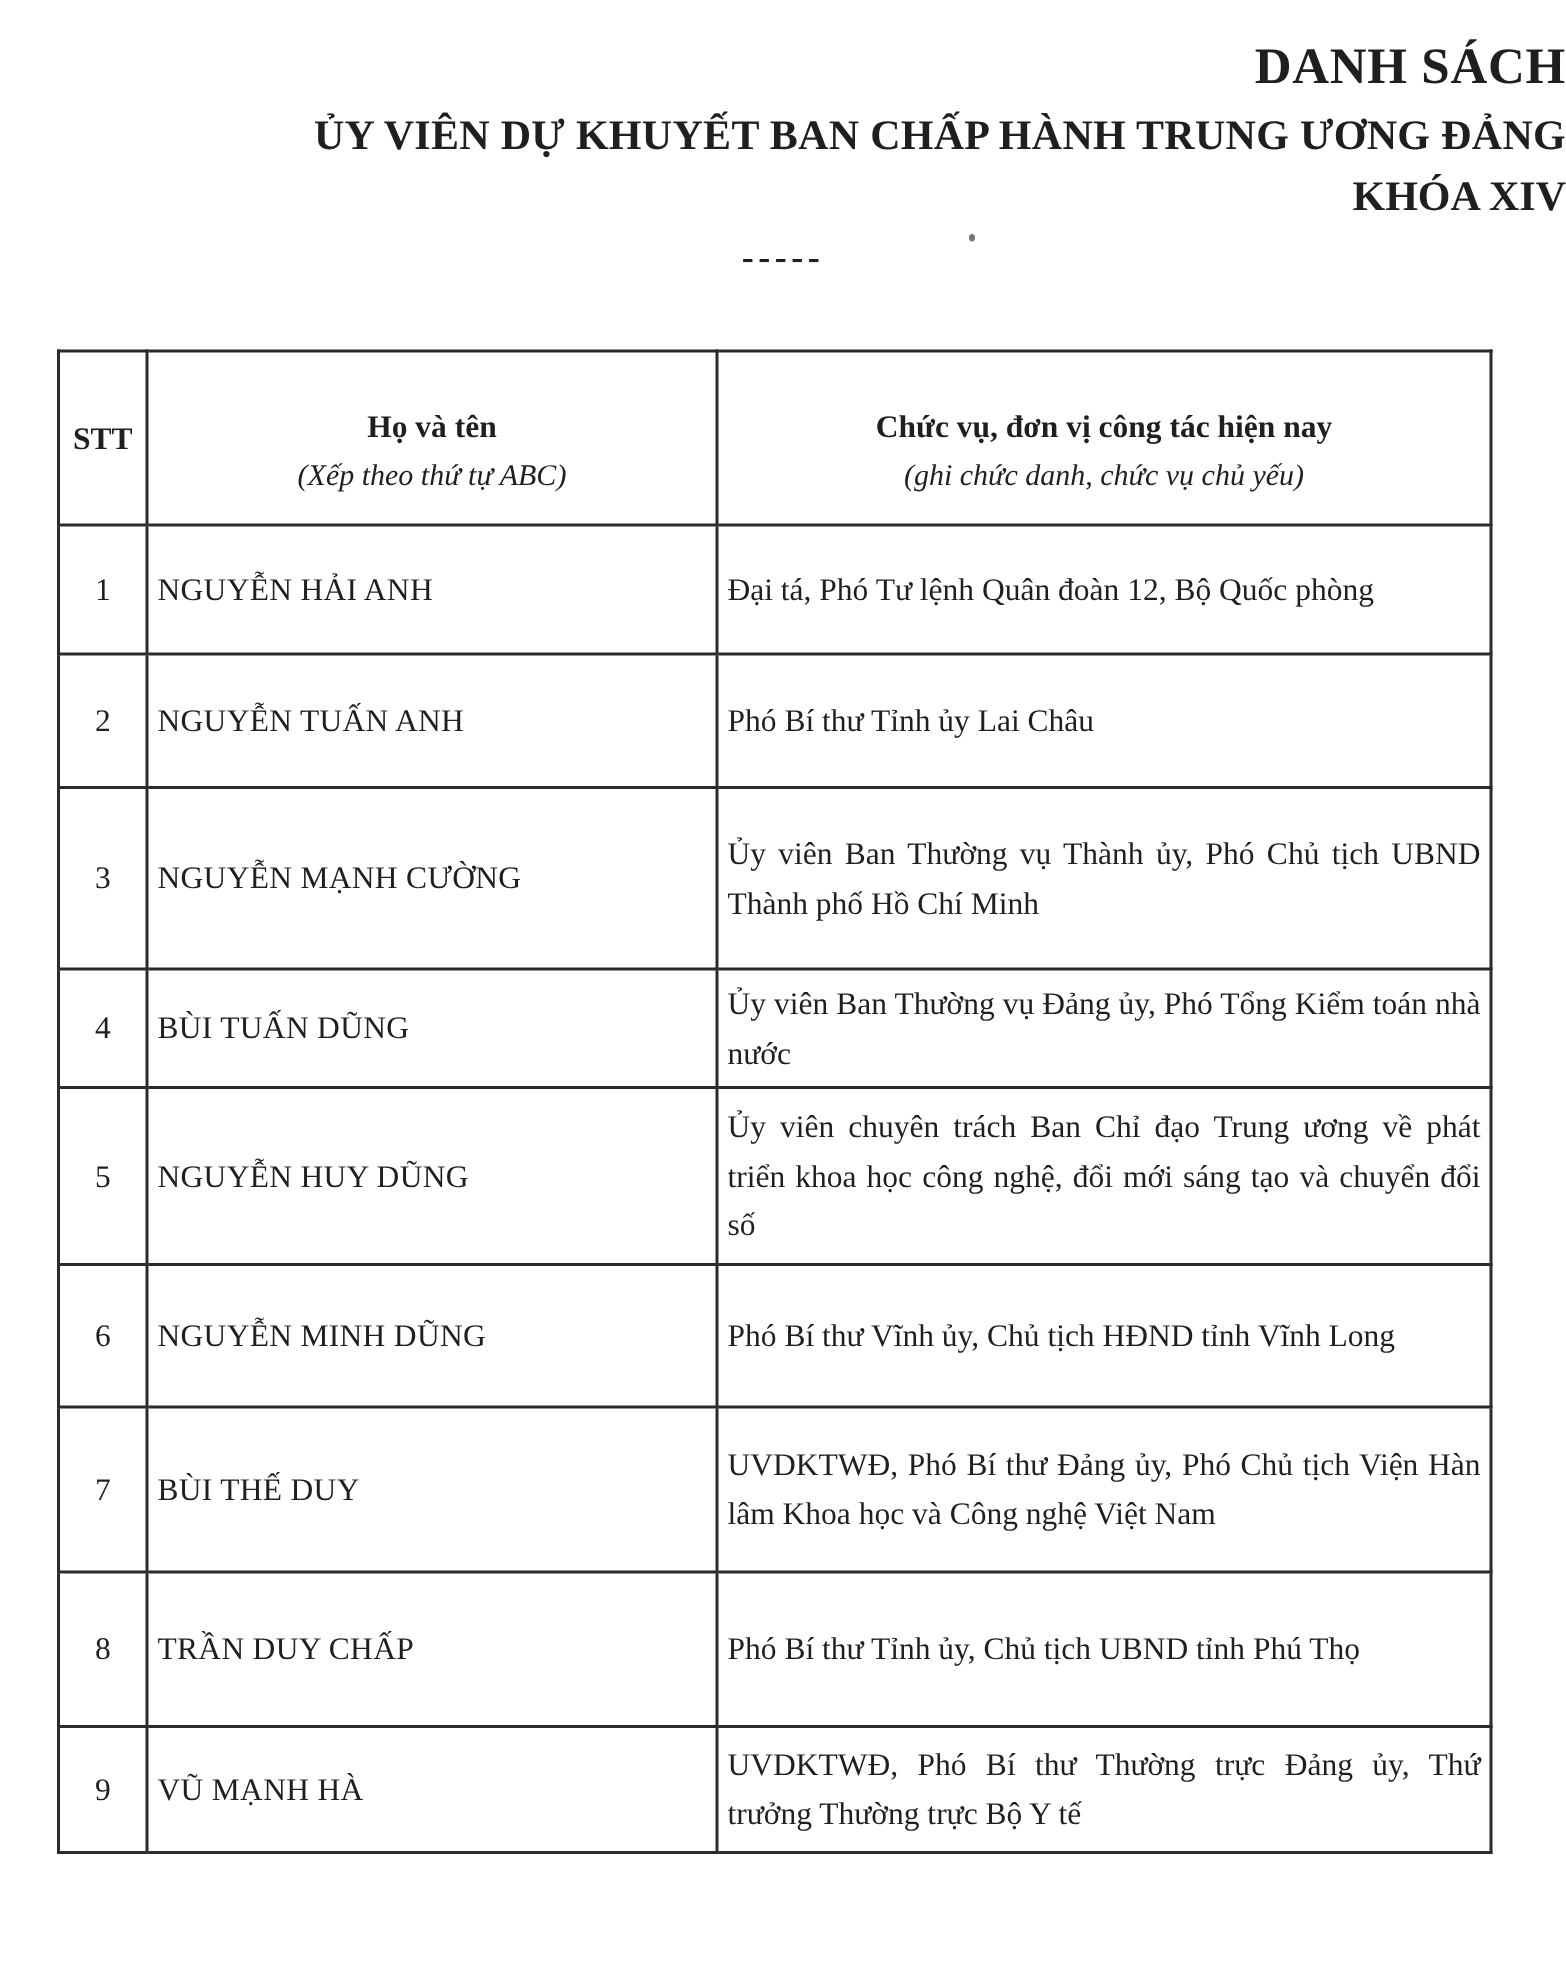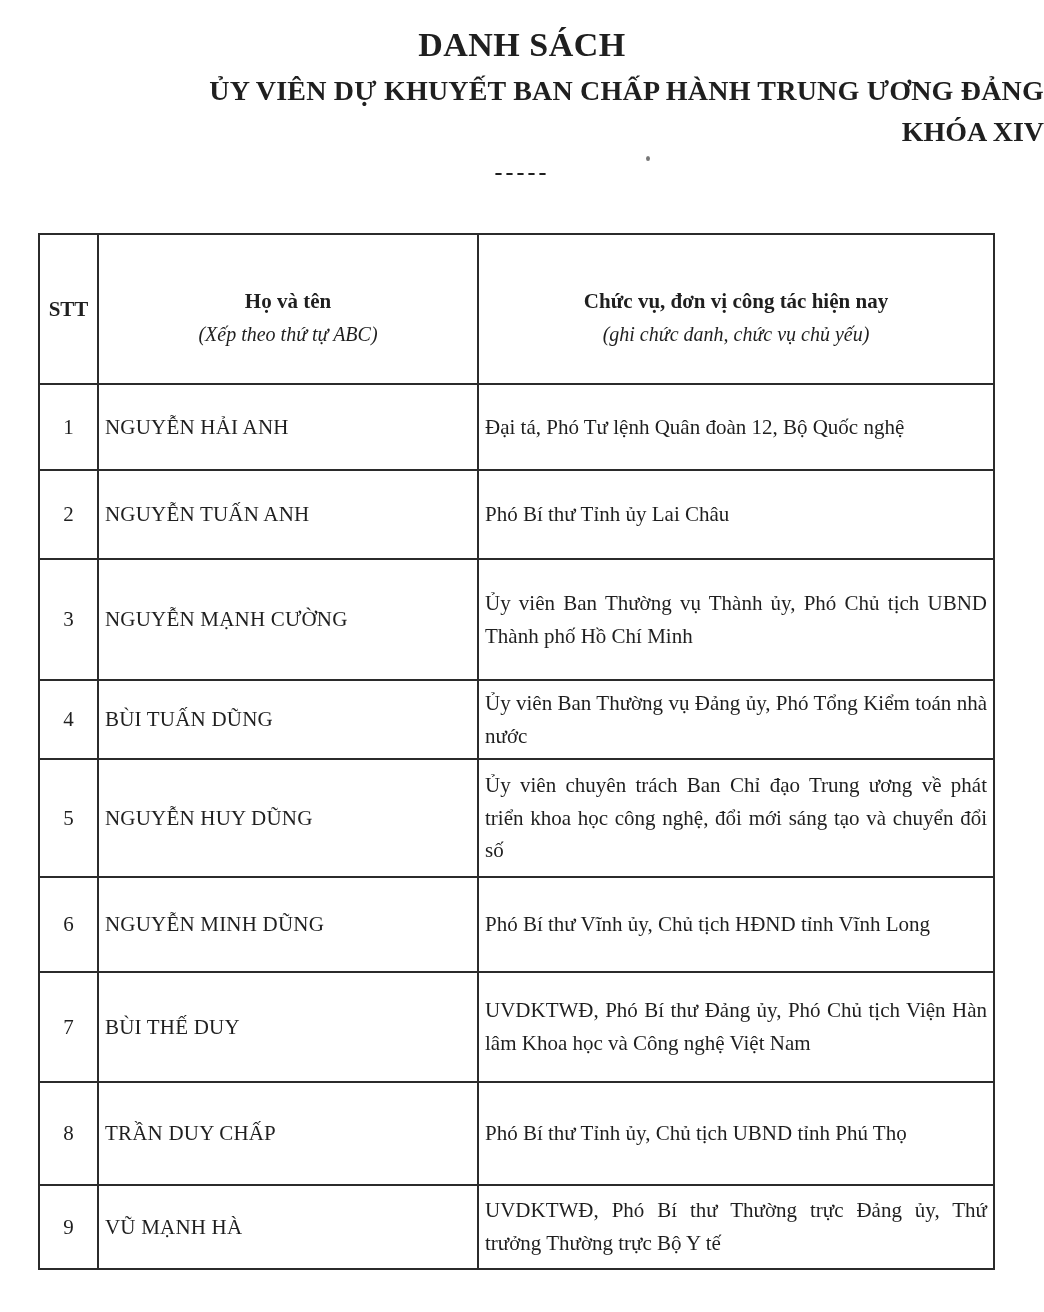--- a/index.html
+++ b/index.html
@@ -17,20 +17,21 @@
   }
   .doc-header {
     text-align: center;
     padding-top: 24px;
     line-height: 1.25;
   }
   .doc-title {
     font-size: 34px;
     font-weight: bold;
     letter-spacing: 0.5px;
+    text-align: right;
   }
   .doc-subtitle {
     font-size: 28px;
     font-weight: bold;
     margin-top: 6px;
     letter-spacing: 0.2px;
     text-align: right;
   }
   .doc-session {
     font-size: 28px;
@@ -68,21 +69,21 @@
   table.roster col.c-pos  { width: 516px; }
   table.roster th,
   table.roster td {
     border: 2px solid #2b2b2b;
     vertical-align: middle;
     padding: 4px 6px;
     font-size: 21px;
     line-height: 1.55;
     overflow: hidden;
   }
-  tr.head-row { height: 150px; }
+  tr.head-row { height: 116px; }
   .th-stt {
     font-weight: bold;
     font-size: 22px;
     text-align: center;
     padding: 0 2px;
   }
   .th-main {
     font-weight: bold;
     font-size: 21px;
     text-align: center;
@@ -151,21 +152,21 @@
       <th>
         <span class="th-main">Chức vụ, đơn vị công tác hiện nay</span>
         <span class="th-sub">(ghi chức danh, chức vụ chủ yếu)</span>
       </th>
     </tr>
   </thead>
   <tbody>
   <tr>
     <td class="cell-stt">1</td>
     <td class="cell-name">NGUYỄN HẢI ANH</td>
-    <td class="cell-pos">Đại tá, Phó Tư lệnh Quân đoàn 12, Bộ Quốc nghệ</td>
+    <td class="cell-pos">Đại tá, Phó Tư lệnh Quân đoàn 12, Bộ Quốc phòng</td>
   </tr>
 
   <tr>
     <td class="cell-stt">2</td>
     <td class="cell-name">NGUYỄN TUẤN ANH</td>
     <td class="cell-pos">Phó Bí thư Tỉnh ủy Lai Châu</td>
   </tr>
 
   <tr>
     <td class="cell-stt">3</td>

